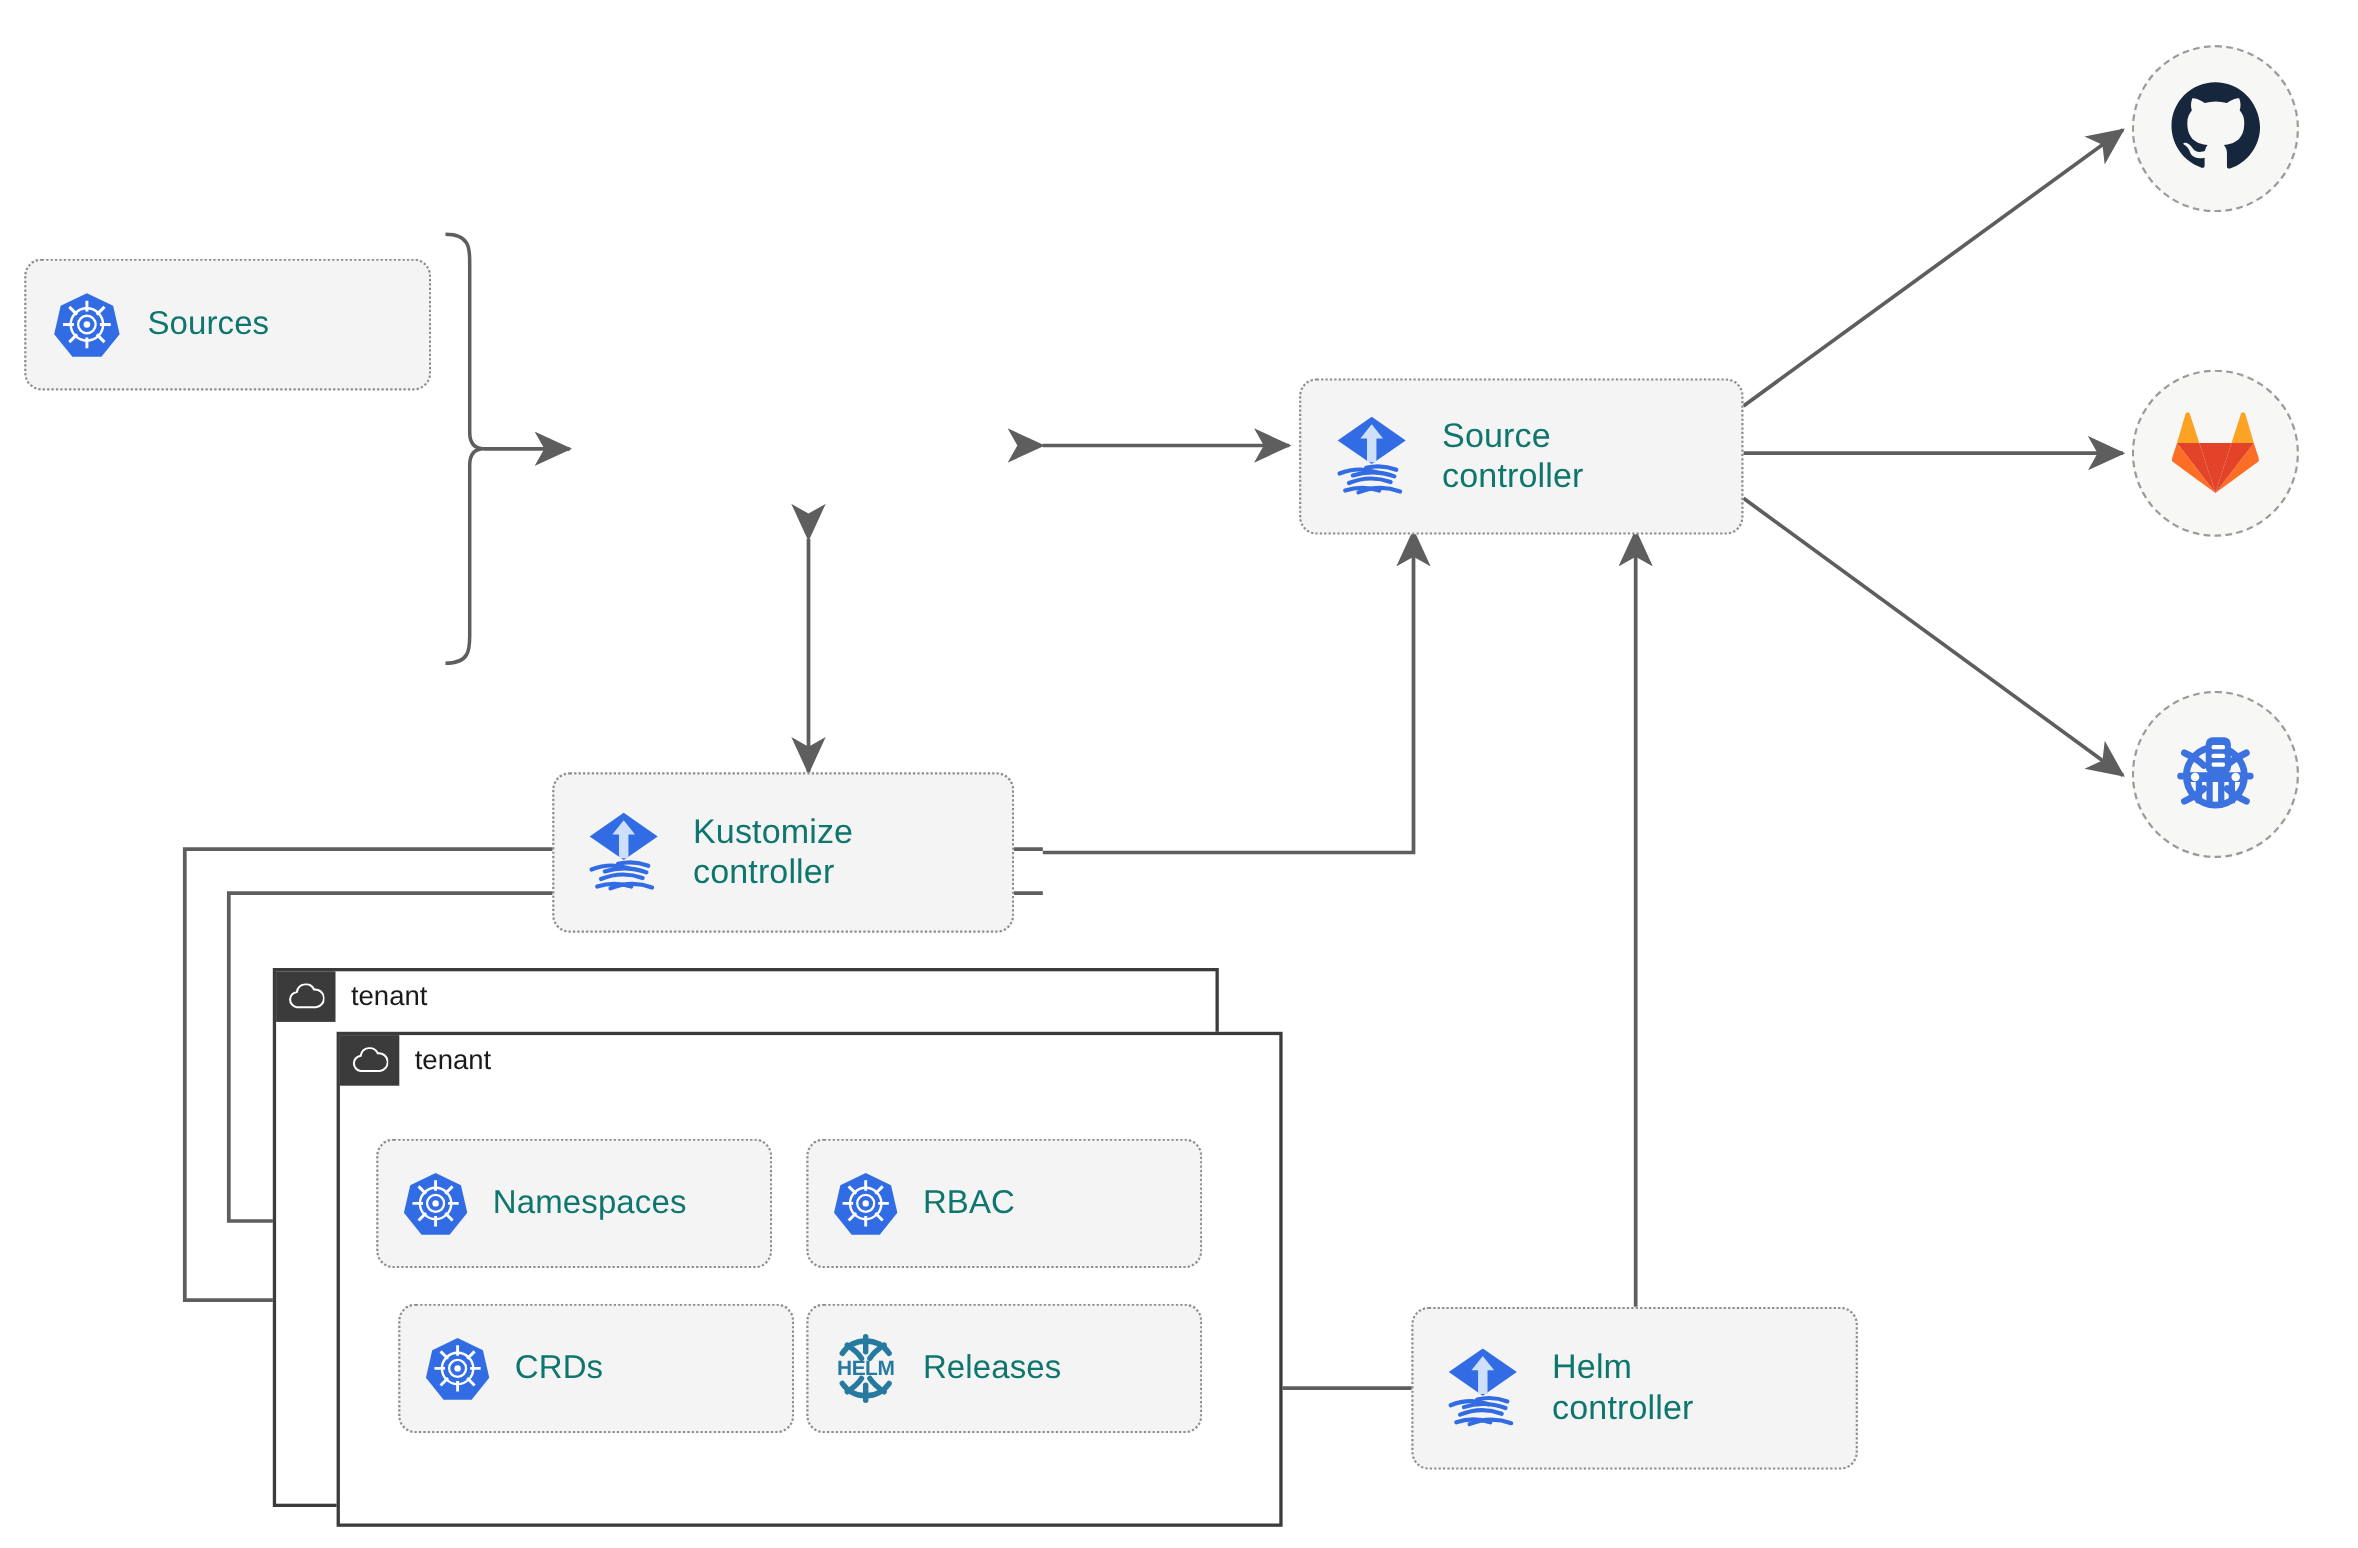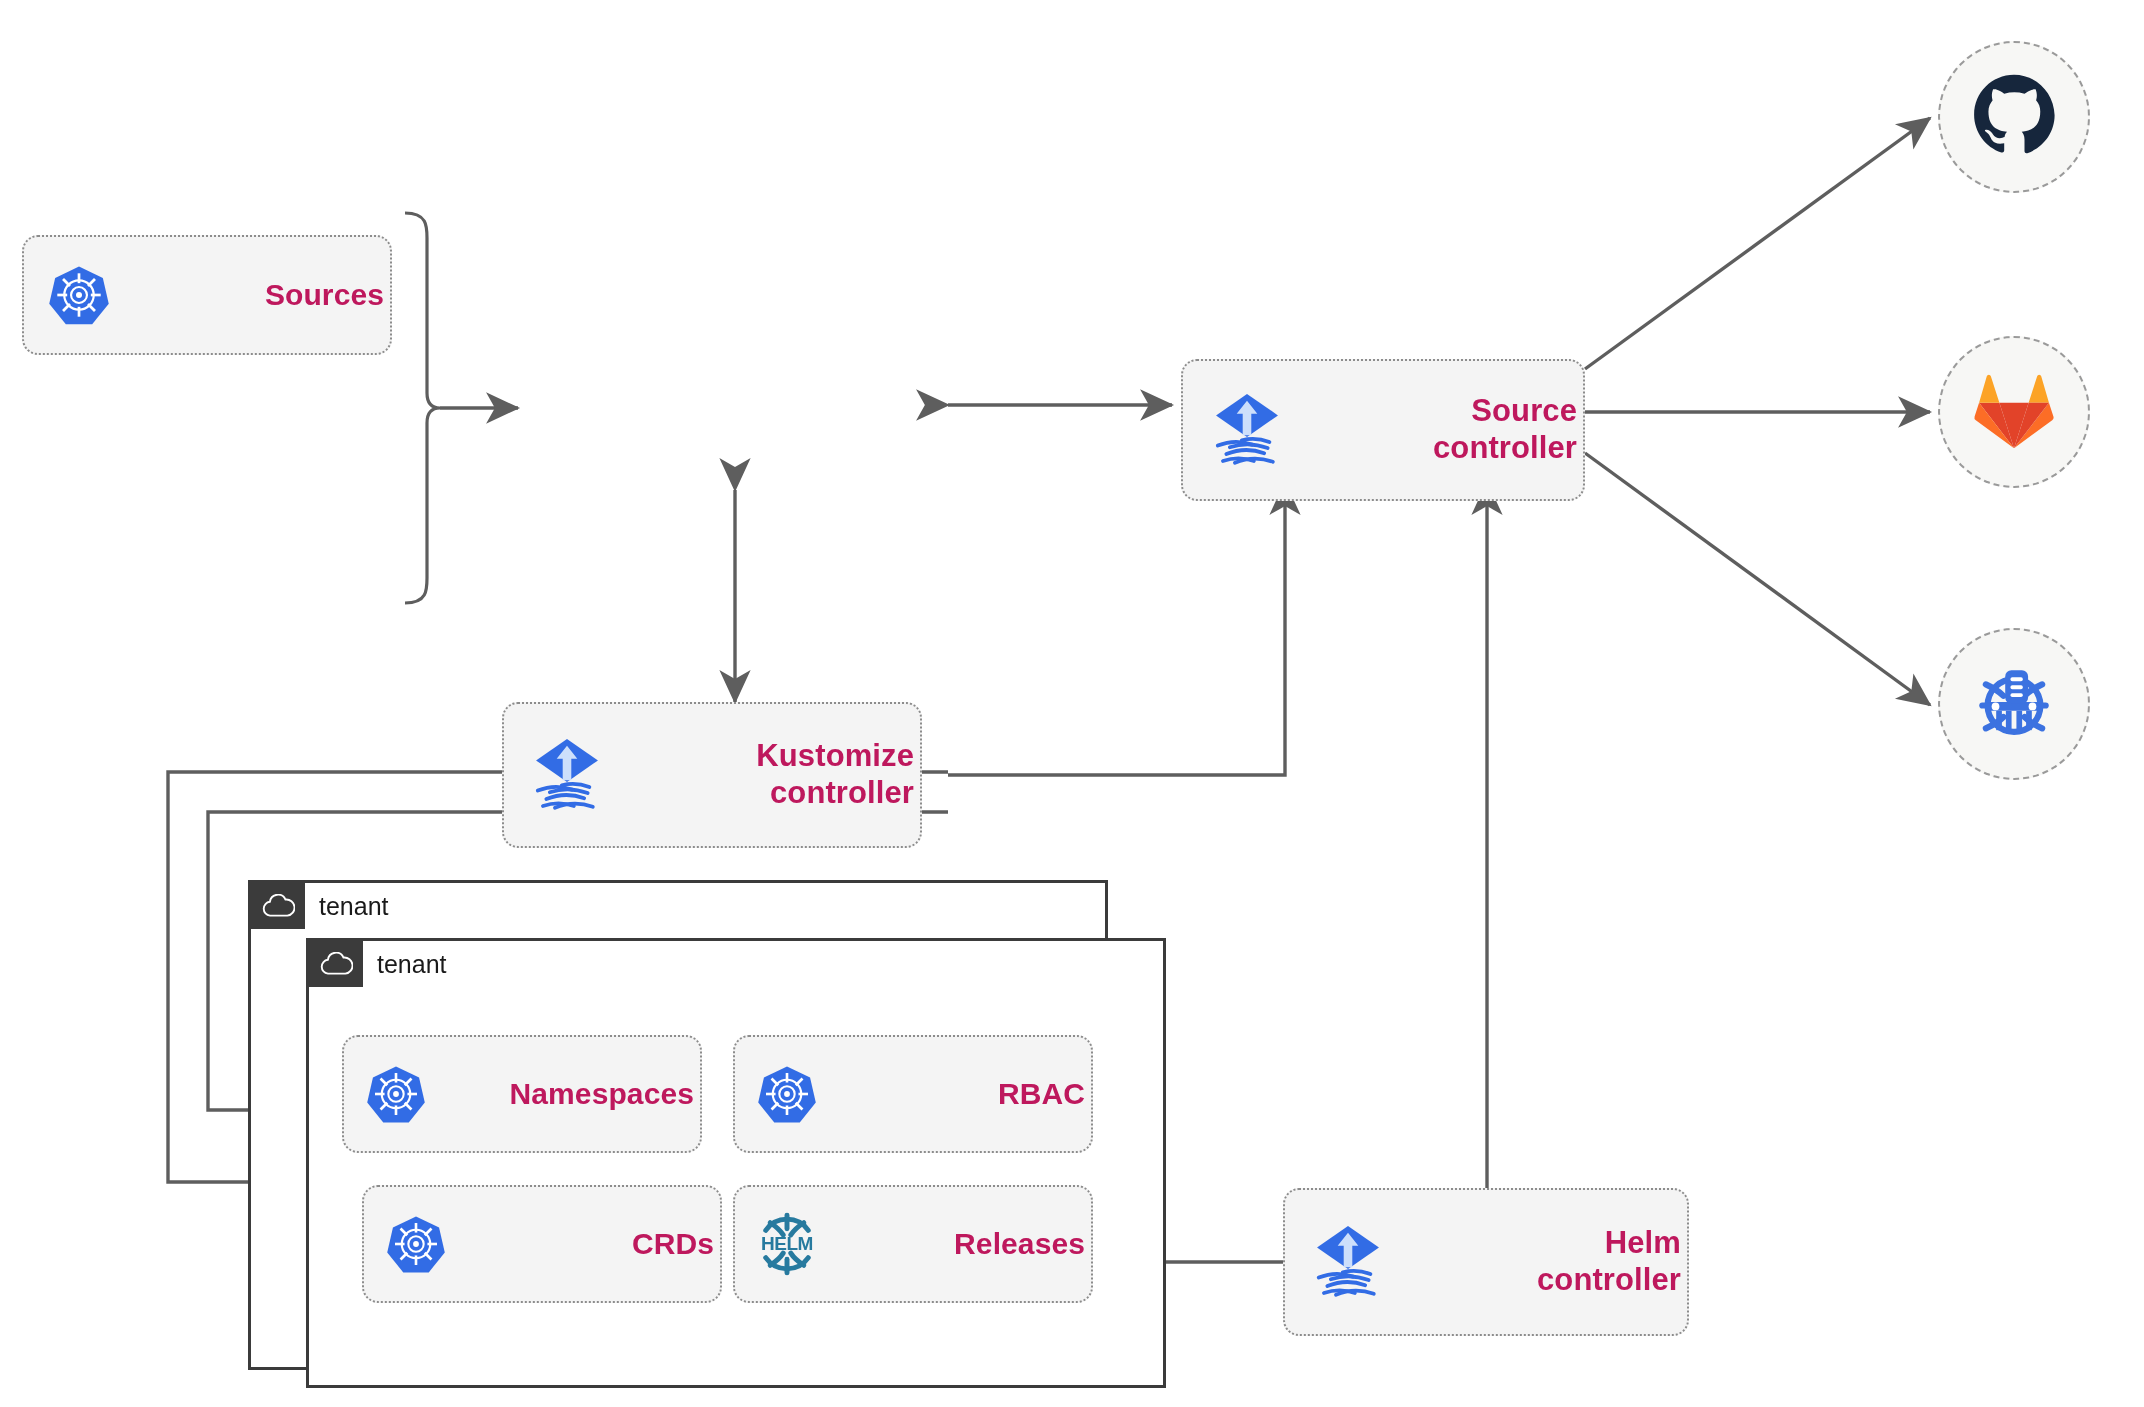--- a/index.html
+++ b/index.html
@@ -35,28 +35,27 @@
     justify-content: flex-start;
   }
   .node .ico {
     flex: 0 0 auto;
     display: flex;
     align-items: center;
     justify-content: center;
   }
   .node .lbl {
     flex: 1 1 auto;
-    text-align: right;
-    color: #be185d;
+    text-align: left;
+    color: #0f766e;
     font-size: 31px;
     line-height: 1.18;
     letter-spacing: 0.1px;
     white-space: pre-line;
     padding-right: 6px;
-    font-weight: bold;
   }
   .node.small .lbl { font-size: 30px; }
 
   
   .repo {
     position: absolute;
     box-sizing: border-box;
     width: 152px;
     height: 152px;
     border-radius: 50%;
@@ -159,21 +158,21 @@
         </g>
         <circle cx="32" cy="32" r="15.2" fill="none" stroke="#ffffff" stroke-width="2.3"></circle>
         <circle cx="32" cy="32" r="8.2" fill="none" stroke="#ffffff" stroke-width="2.2"></circle>
       </svg>
     </span>
     <span class="lbl">Sources</span>
   </div>
 
 
 
-  <div class="node" style="left:1181px; top:359px; width:404px; height:142px;">
+  <div class="node" style="left:1181px; top:344px; width:404px; height:142px;">
     <span class="ico" style="width:128px;">
       <svg width="86" height="86" viewBox="0 0 100 100" aria-hidden="true">
         <path d="M50 8 L86 33 L50 58 L14 33 Z" fill="#326ce5"></path>
         <path d="M50 16 L62 31 L55 31 L55 56 L45 56 L45 31 L38 31 Z" fill="#cddffb"></path>
         <g stroke="#326ce5" stroke-width="4.4" stroke-linecap="round" fill="none">
           <path d="M16 68 Q 36 60 56 67"></path>
           <path d="M26 78 Q 48 69 70 77"></path>
           <path d="M36 88 Q 58 79 80 87"></path>
           <path d="M44 62 Q 60 58 76 64"></path>
           <path d="M30 70 Q 52 63 74 71"></path>

